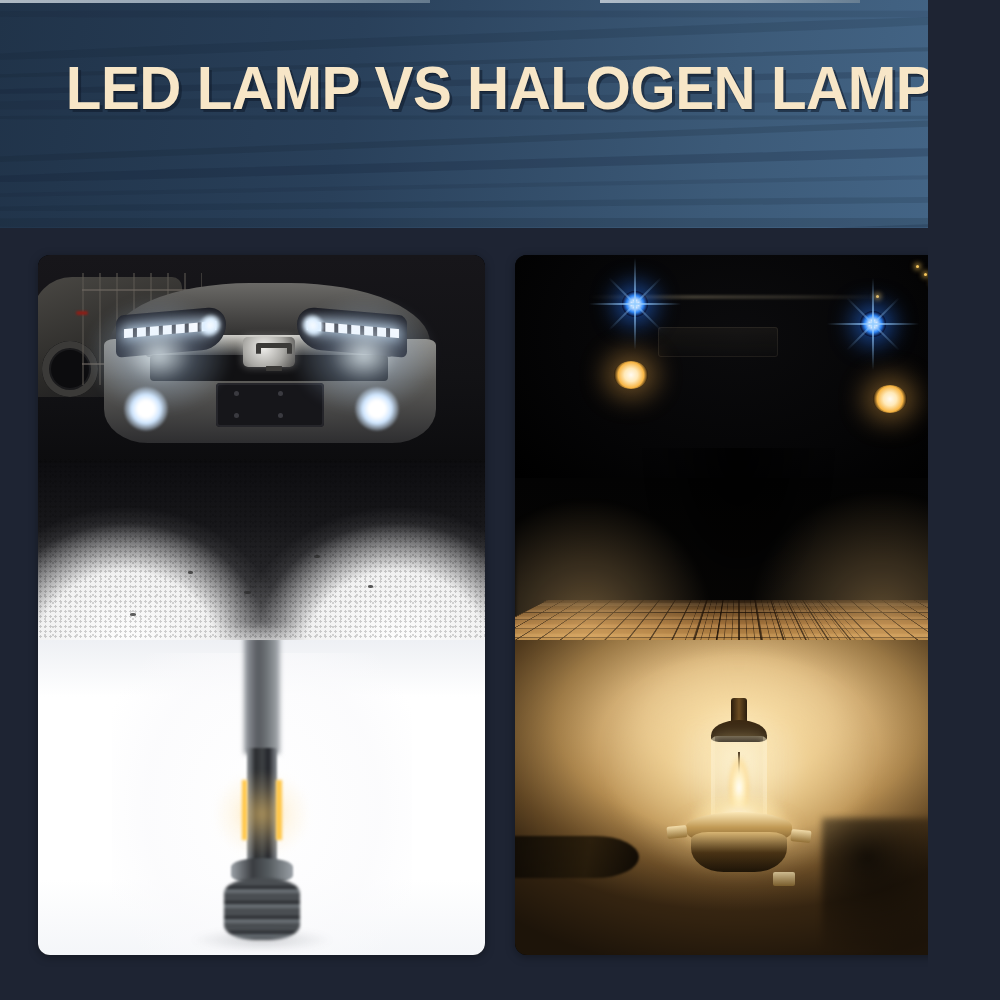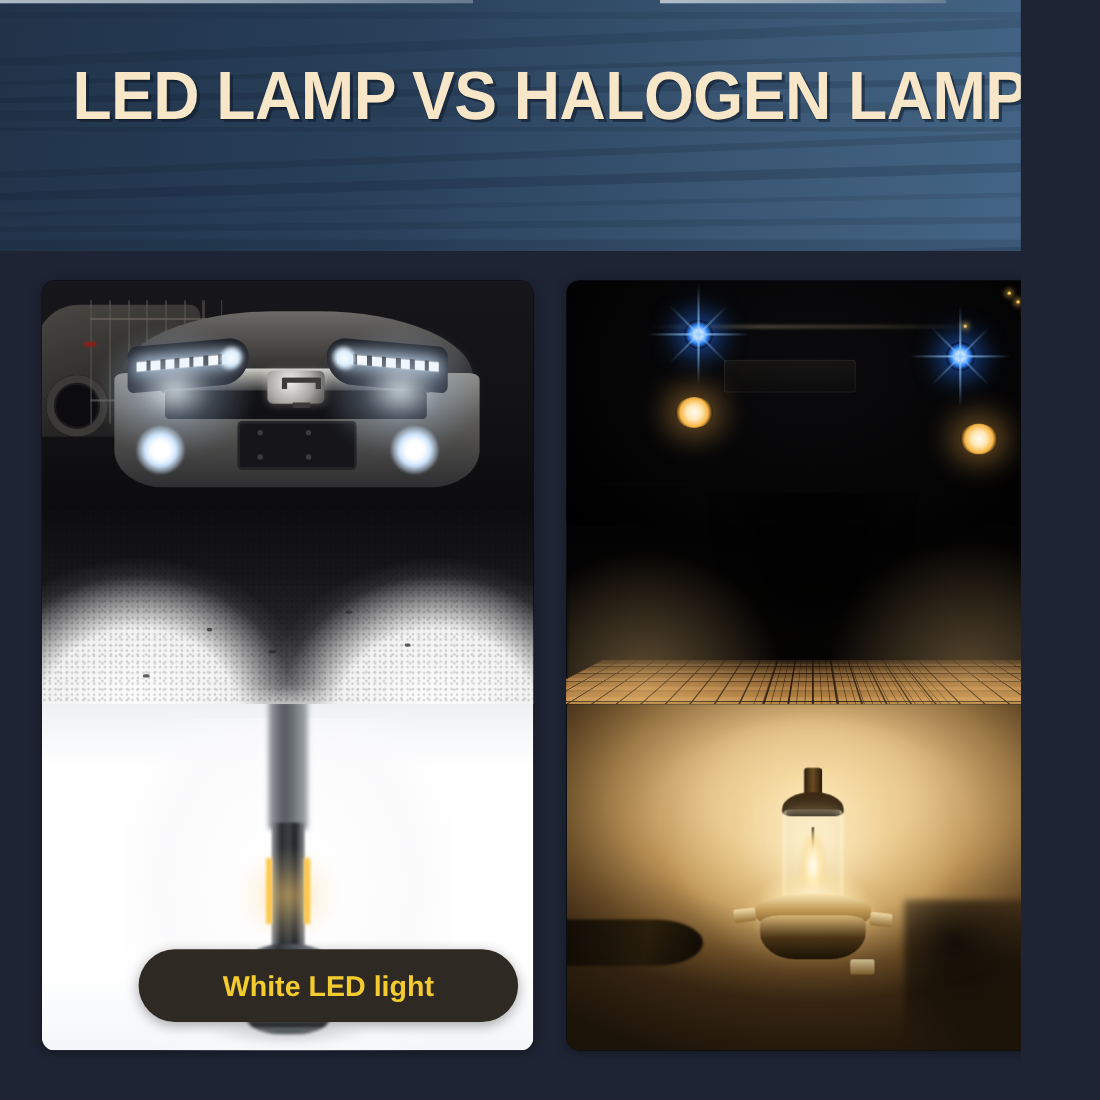--- a/index.html
+++ b/index.html
@@ -529,23 +529,20 @@
           <div class="stem"></div>
           <div class="body"></div>
           <div class="chip-glow"></div>
           <div class="chip"></div>
           <div class="collar"></div>
           <div class="base"></div>
           <div class="base-shadow"></div>
         </div>
       </div>
 
-      <div class="pill led">
-        <span>White LED light</span>
-      </div>
     </div>
 
     <div class="card right">
 
       <div class="photo top">
         <div class="hal-scene">
           <div class="sky"></div>
           <div class="car-mass"></div>
           <div class="hood-line"></div>
           <div class="plate-ghost"></div>

